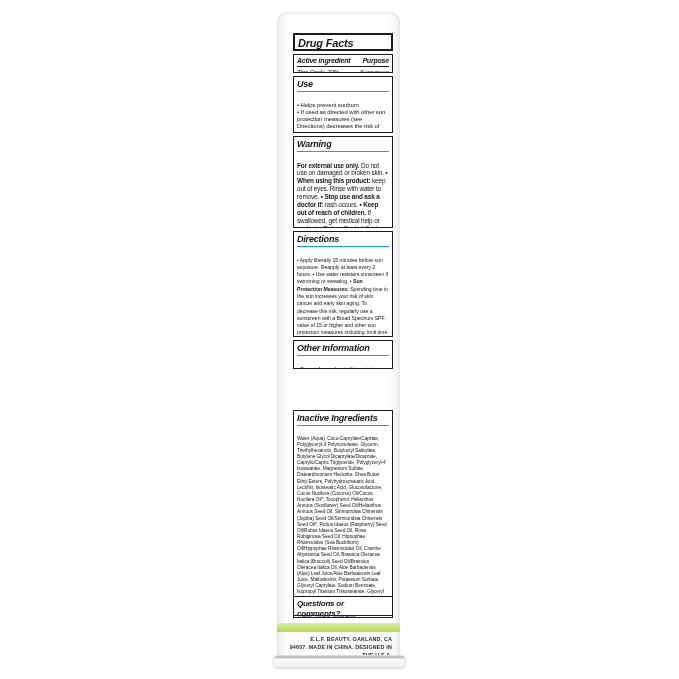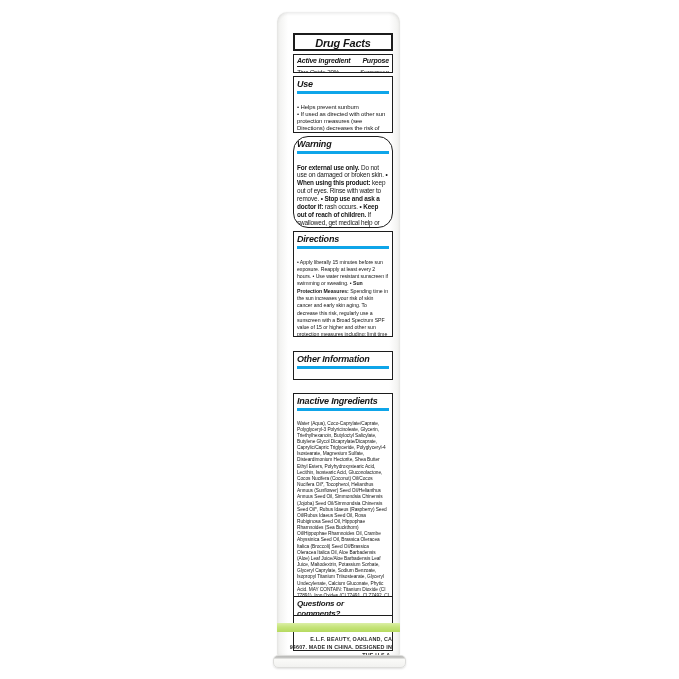--- a/index.html
+++ b/index.html
@@ -26,33 +26,33 @@
   }
   .footer-text{
     position:absolute;left:277px;top:636px;width:115px;text-align:right;
     font-size:5.4px;line-height:7.8px;letter-spacing:0.15px;color:#2b2b2b;font-weight:bold;
   }
   
   .box{
     position:absolute;left:293px;width:100px;box-sizing:border-box;
     border:1.5px solid #1c1c1c;background:#ffffff;padding:2px 3px;overflow:hidden;
   }
-  .s-title    {top:33px;height:18px;border-width:2px;text-align:center;}
+  .s-title    {top:33px;height:18px;border-width:2px;}
   .s-active   {top:54px;height:19px;}
   .s-use      {top:76px;height:57px;}
-  .s-warning  {top:136px;height:92px;border-radius:15px;}
+  .s-warning  {top:136px;height:92px;}
   .s-direct   {top:231px;height:106px;}
-  .s-other    {top:351px;height:29px;}
-  .s-inactive {top:393px;height:258px;}
+  .s-other    {top:340px;height:29px;}
+  .s-inactive {top:410px;height:208px;}
   .s-quest    {top:596px;height:20px;}
 
   .h1{font-style:italic;font-weight:bold;font-size:11px;line-height:12px;letter-spacing:-0.2px;}
   .h2{
     font-style:italic;font-weight:bold;font-size:9px;line-height:10px;letter-spacing:-0.2px;
-    border-bottom:3px solid #0ea5e9;padding-bottom:1.5px;margin-bottom:10px;
+    border-bottom:1px solid #0ea5e9;padding-bottom:1.5px;margin-bottom:10px;
   }
   .ai-head{
     display:flex;justify-content:space-between;
     font-style:italic;font-weight:bold;font-size:7px;line-height:8px;letter-spacing:-0.2px;
     border-bottom:1px solid #1c1c1c;padding-bottom:1px;margin-bottom:1px;
   }
   .ai-row{display:flex;align-items:baseline;font-size:6.2px;line-height:7.5px;letter-spacing:-0.1px;}
   .ai-row .dots{flex:1;overflow:hidden;white-space:nowrap;}
   p{margin:0;}
   .t-use   {font-size:6.0px;line-height:7.3px;letter-spacing:-0.1px;}

